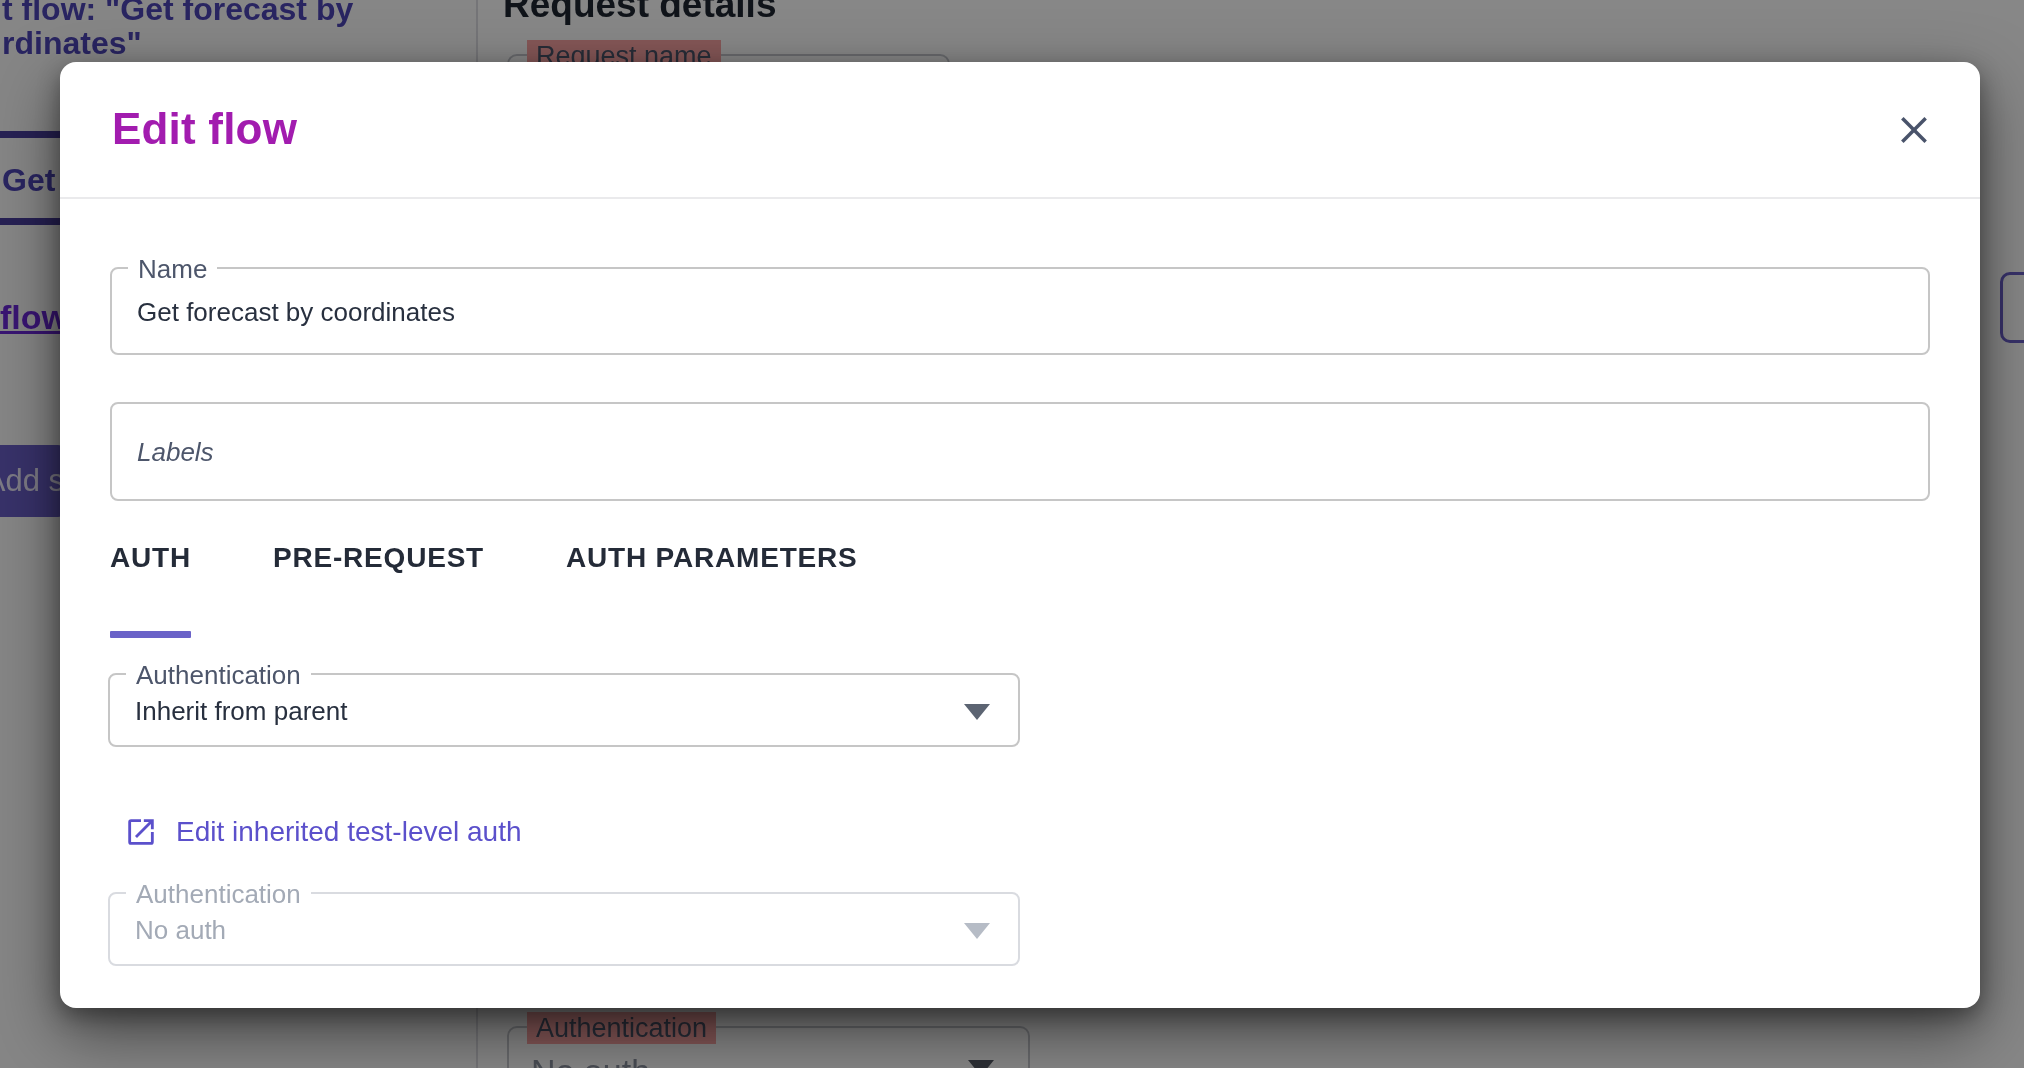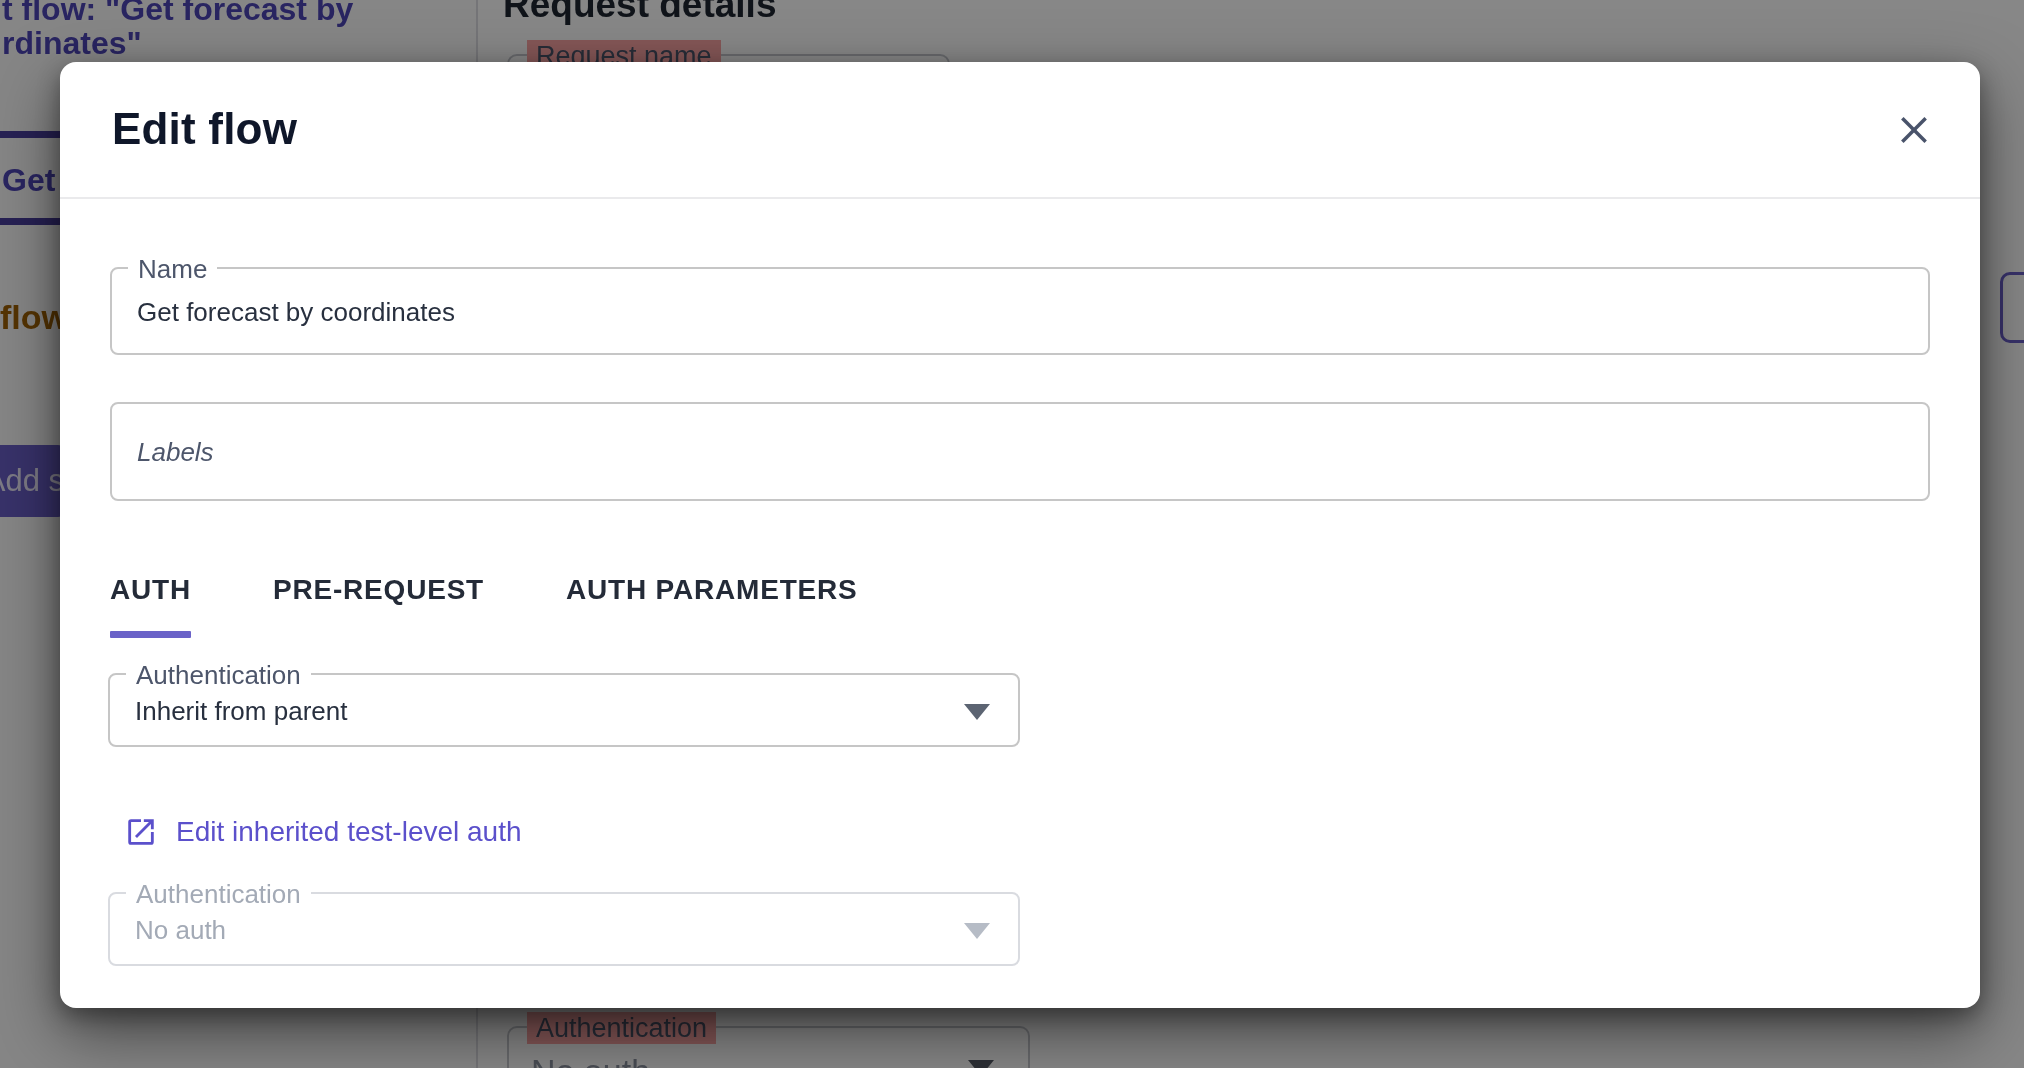--- a/index.html
+++ b/index.html
@@ -14,21 +14,21 @@
 
   
   .bg { position: absolute; inset: 0; z-index: 1; background: #fff; }
   .bg-left-panel { position: absolute; left: 0; top: 0; width: 476px; height: 1068px; background: #fdfdfd; }
   .bg-divider { position: absolute; left: 476px; top: 0; width: 2px; height: 1068px; background: #dddde2; }
   .bg-heading { position: absolute; left: 2px; top: -8px; width: 440px;
     font-size: 32px; font-weight: 600; line-height: 34px; color: #4f46b8; }
   .bg-node { position: absolute; left: -24px; top: 131px; width: 110px; height: 94px;
     border-top: 7px solid #4a3f9f; border-bottom: 7px solid #4a3f9f; }
   .bg-node-label { position: absolute; left: 26px; top: 24px; font-size: 32px; font-weight: 600; color: #4f46b8; white-space: nowrap; }
-  .bg-flow-label { position: absolute; left: 0px; top: 298px; font-size: 34px; font-weight: 600; color: #a16207; }
+  .bg-flow-label { position: absolute; left: 0px; top: 298px; font-size: 34px; font-weight: 600; color: #6d28d9; text-decoration: underline; }
   .bg-add-btn { position: absolute; left: -26px; top: 445px; width: 92px; height: 72px;
     background: #6a5fc9; border-radius: 8px; color: #ece9fb; font-size: 31px;
     display: flex; align-items: center; justify-content: flex-end; padding-right: 2px; overflow: hidden; white-space: nowrap; }
   .bg-right-heading { position: absolute; left: 503px; top: -16px; font-size: 37px; font-weight: 700; color: #1f2631; }
   .bg-fieldset { position: absolute; border: 2px solid #c6c9cf; border-radius: 10px; background: transparent; }
   .bg-fieldset .notch-label { position: absolute; top: -16px; left: 18px; background: #fca5a5;
     padding: 0 9px; font-size: 27px; line-height: 32px; color: #4d566b; white-space: nowrap; }
   .bg-req-name { left: 507px; top: 54px; width: 443px; height: 90px; }
   .bg-auth-field { left: 507px; top: 1026px; width: 523px; height: 110px; }
   .bg-auth-value { position: absolute; left: 22px; top: 24px; font-size: 34px; color: #8c93a1; white-space: nowrap; }
@@ -38,36 +38,36 @@
     border: 3px solid #6a5fc9; border-radius: 10px; }
 
   
   .overlay { position: absolute; inset: 0; z-index: 5; background: rgba(0,0,0,0.47); }
 
   
   .modal { position: absolute; z-index: 10; left: 60px; top: 62px; width: 1920px; height: 946px;
     background: #ffffff; border-radius: 16px;
     box-shadow: 0 24px 64px rgba(0,0,0,0.5), 0 8px 22px rgba(0,0,0,0.35); }
   .modal-title { position: absolute; left: 52px; top: 42px; font-size: 44px; font-weight: 600;
-    color: #0f172a; letter-spacing: 0.2px; }
+    color: #a21caf; letter-spacing: 0.2px; }
   .modal-close { position: absolute; right: 44px; top: 46px; width: 44px; height: 44px;
     display: flex; align-items: center; justify-content: center; cursor: pointer; }
   .header-divider { position: absolute; left: 0; top: 135px; width: 100%; height: 2px; background: #eaeaec; }
 
   .field { position: absolute; border: 2px solid #c6c6c6; border-radius: 8px; background: #fff; }
   .field .notch-label { position: absolute; top: -16px; left: 16px; background: #ffffff;
     padding: 0 10px; font-size: 26px; line-height: 32px; color: #4d566b; white-space: nowrap; }
   .field .value { position: absolute; left: 25px; top: 50%; transform: translateY(-44%);
     font-size: 26px; color: #28303f; white-space: nowrap; }
   .name-field { left: 50px; top: 205px; width: 1820px; height: 88px; }
   .labels-field { left: 50px; top: 340px; width: 1820px; height: 99px; font-style: italic; }
   .labels-field .value { color: #4d566b; transform: translateY(-50%); }
 
   .tabs { position: absolute; left: 50px; top: 480px; height: 96px; display: flex; gap: 82px; }
-  .tab { position: relative; display: flex; align-items: center; height: 96px;
+  .tab { position: relative; display: flex; align-items: flex-start; height: 96px;
     font-size: 28px; font-weight: 600; letter-spacing: 0.8px; color: #242b38; cursor: pointer; white-space: nowrap; }
   .tab .indicator { display: none; }
   .tab.active .indicator { display: block; position: absolute; left: 0; bottom: 0; width: 100%; height: 7px;
     background: #6a62c8; border-radius: 1px; }
 
   .select-field { left: 48px; top: 611px; width: 912px; height: 74px; cursor: pointer; }
   .select-arrow { position: absolute; right: 28px; top: 50%; margin-top: -6px; width: 0; height: 0;
     border-left: 13px solid transparent; border-right: 13px solid transparent; border-top: 16px solid #5c6472; }
   .select-field-disabled { left: 48px; top: 830px; width: 912px; height: 74px; border-color: #d9dbe0; }
   .select-field-disabled .notch-label { color: #a3aab6; }

